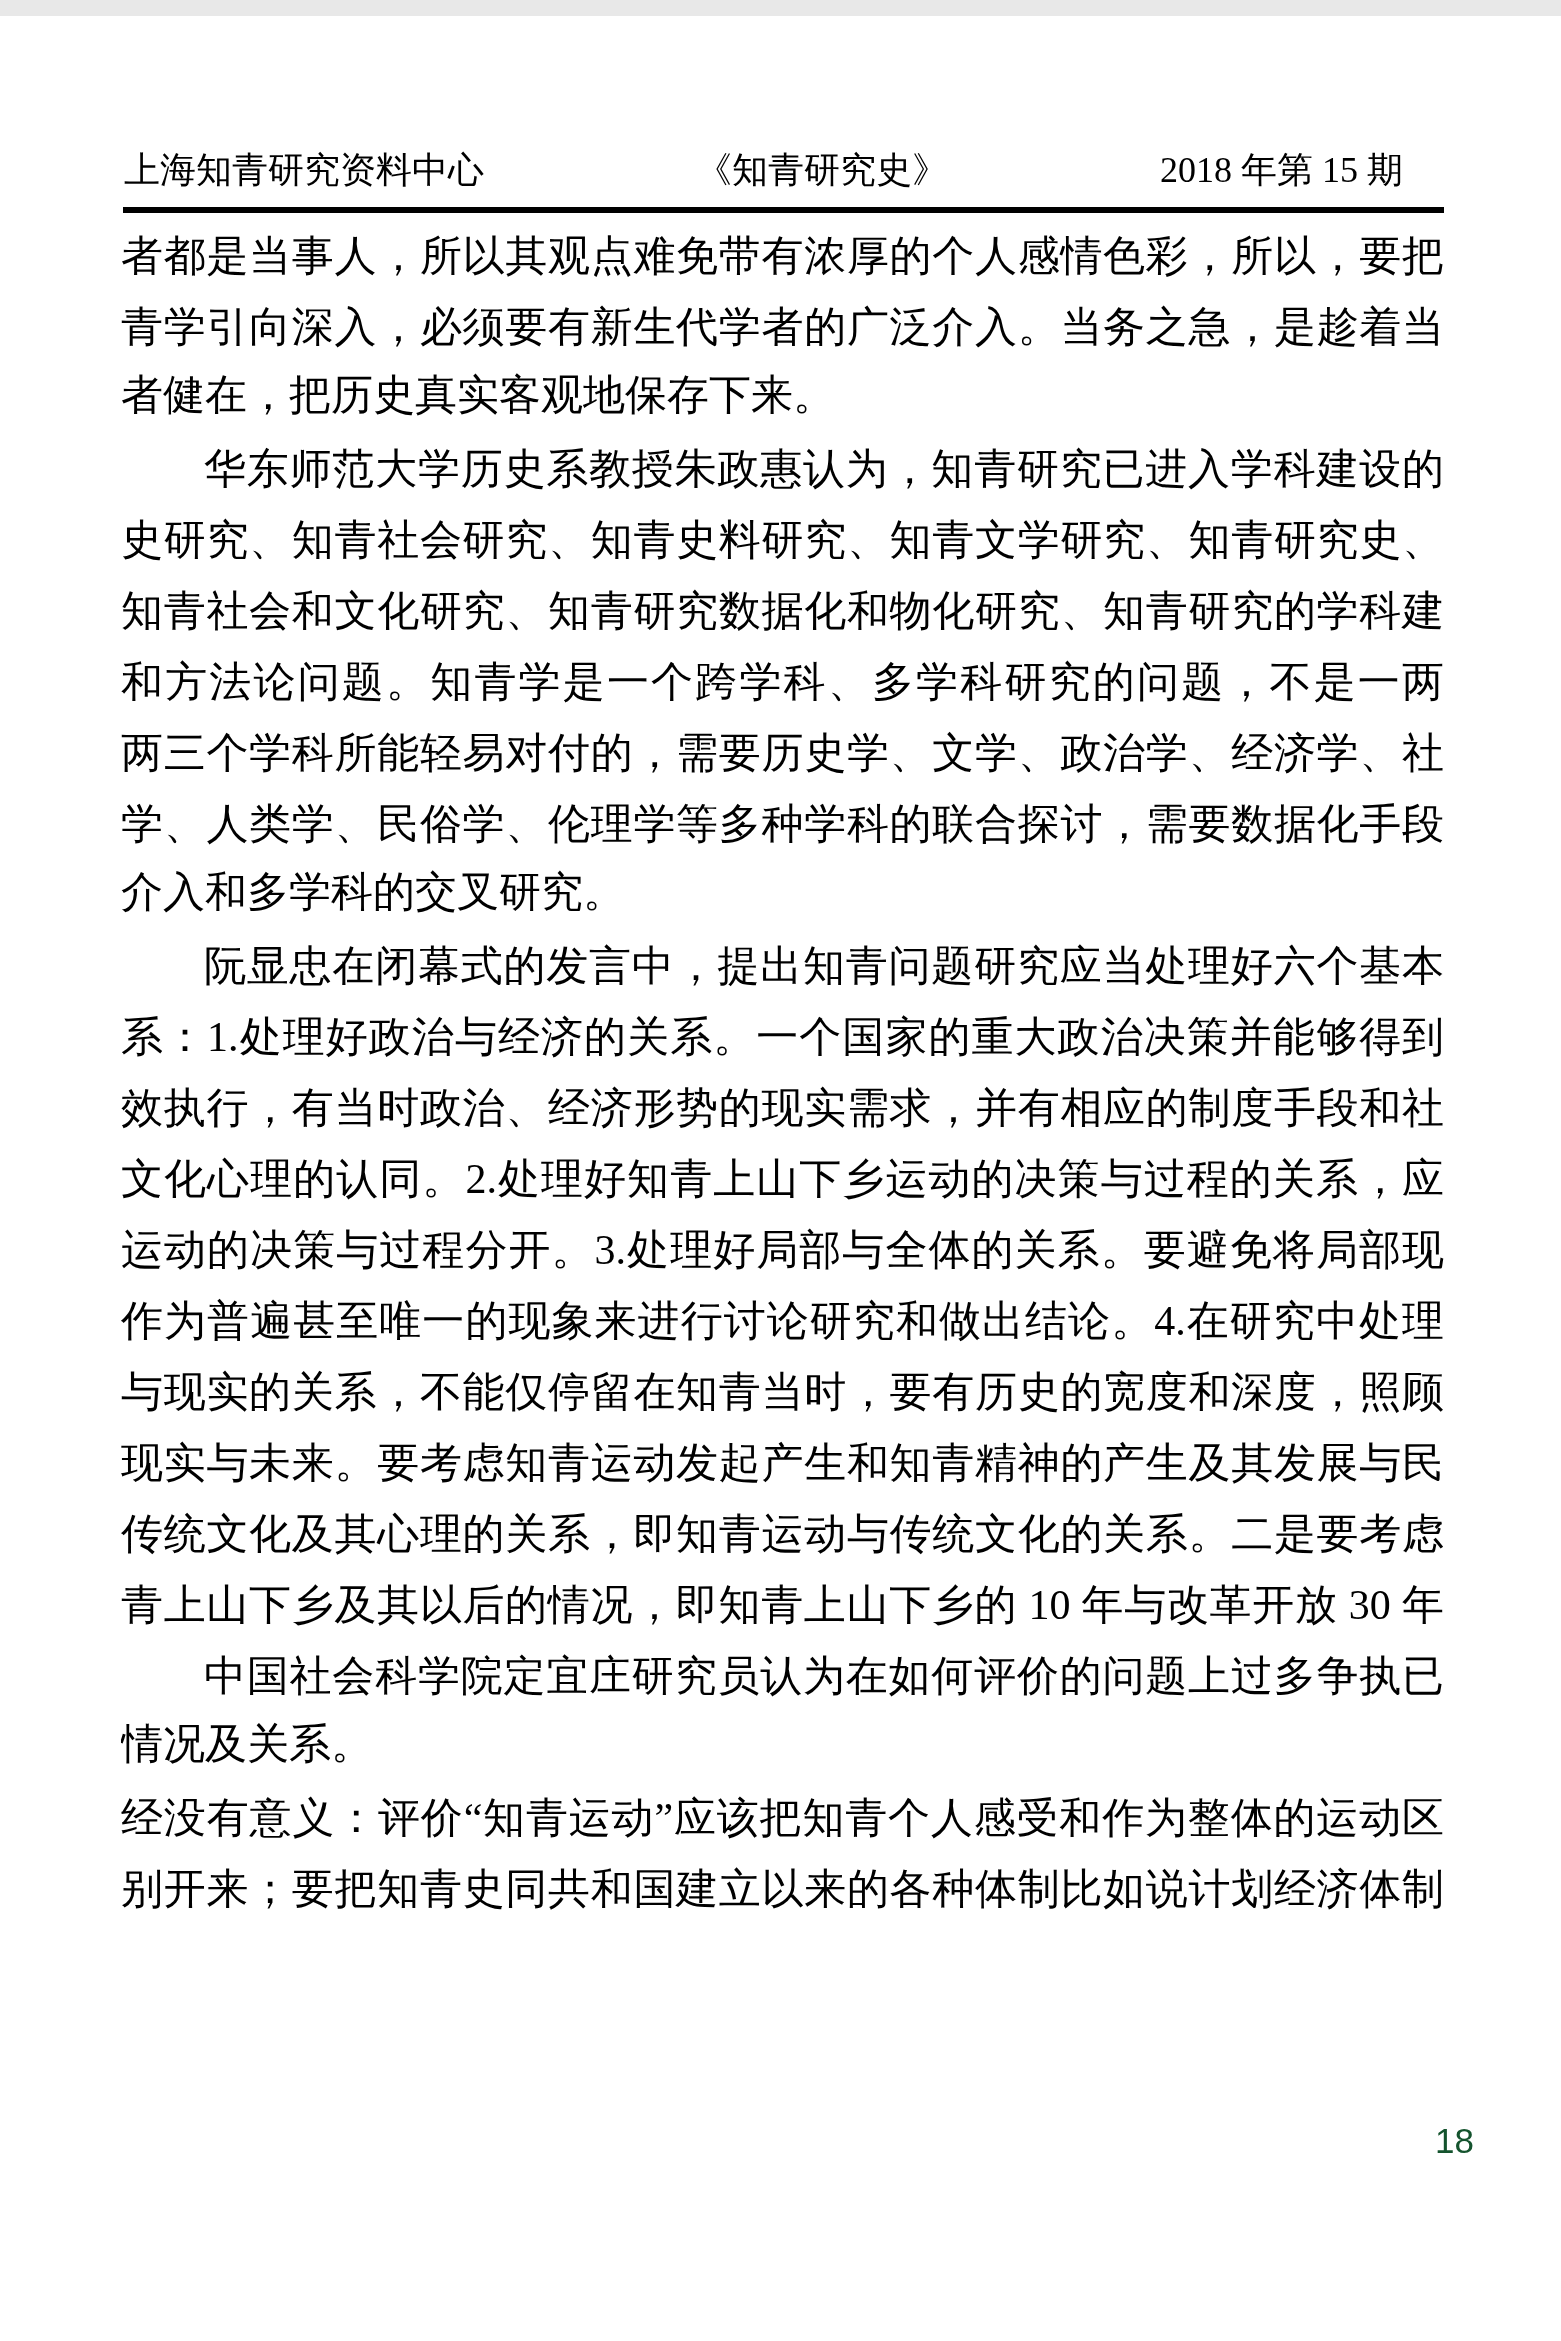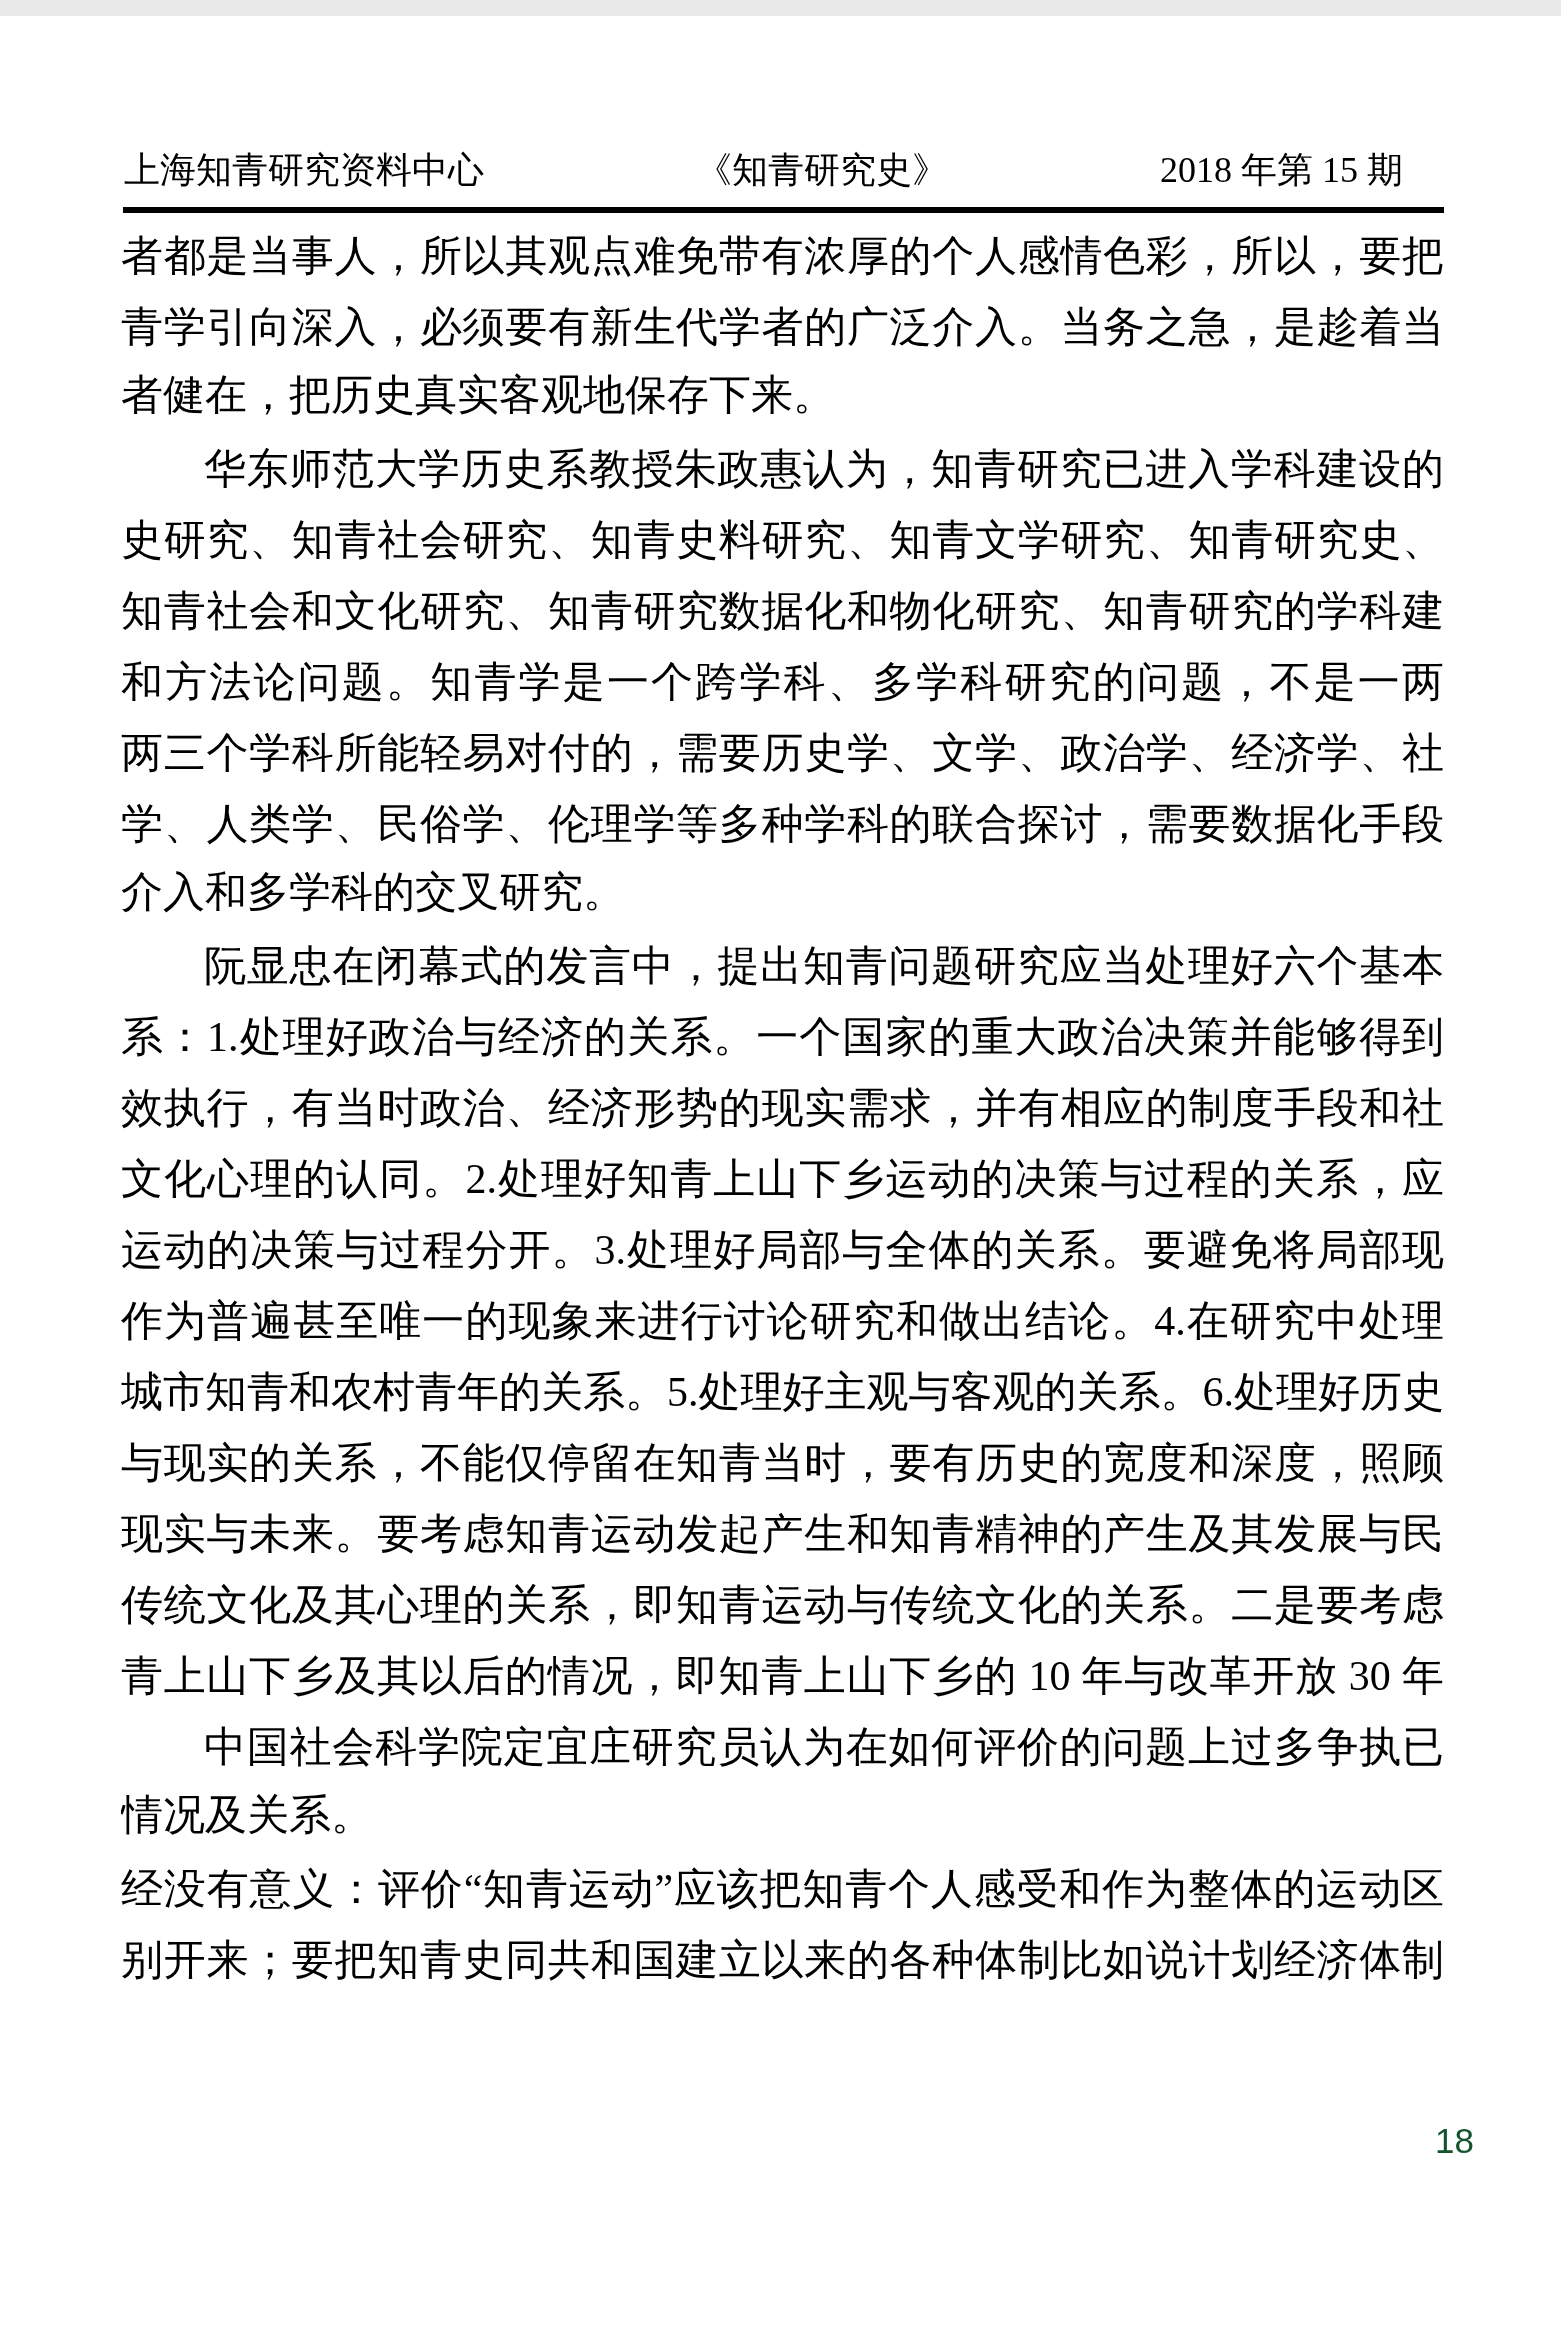--- a/index.html
+++ b/index.html
@@ -87,21 +87,20 @@
     <div class="line">和方法论问题。知青学是一个跨学科、多学科研究的问题，不是一两个、</div>
     <div class="line">两三个学科所能轻易对付的，需要历史学、文学、政治学、经济学、社会</div>
     <div class="line">学、人类学、民俗学、伦理学等多种学科的联合探讨，需要数据化手段的</div>
     <div class="line end">介入和多学科的交叉研究。</div>
     <div class="line indent">阮显忠在闭幕式的发言中，提出知青问题研究应当处理好六个基本关</div>
     <div class="line">系：1.处理好政治与经济的关系。一个国家的重大政治决策并能够得到有</div>
     <div class="line">效执行，有当时政治、经济形势的现实需求，并有相应的制度手段和社会</div>
     <div class="line">文化心理的认同。2.处理好知青上山下乡运动的决策与过程的关系，应将</div>
     <div class="line">运动的决策与过程分开。3.处理好局部与全体的关系。要避免将局部现象</div>
     <div class="line">作为普遍甚至唯一的现象来进行讨论研究和做出结论。4.在研究中处理好</div>
-    <div class="line">城市知青和农村青年的关系。5.处理好主观与客观的关系。6.处理好历史</div>
     <div class="line">与现实的关系，不能仅停留在知青当时，要有历史的宽度和深度，照顾到</div>
     <div class="line">现实与未来。要考虑知青运动发起产生和知青精神的产生及其发展与民族</div>
     <div class="line">传统文化及其心理的关系，即知青运动与传统文化的关系。二是要考虑知</div>
     <div class="line">青上山下乡及其以后的情况，即知青上山下乡的 10 年与改革开放 30 年的</div>
     <div class="line indent">中国社会科学院定宜庄研究员认为在如何评价的问题上过多争执已</div>
     <div class="line end">情况及关系。</div>
     <div class="line">经没有意义：评价“知青运动”应该把知青个人感受和作为整体的运动区</div>
     <div class="line">别开来；要把知青史同共和国建立以来的各种体制比如说计划经济体制结</div>
   </div>
 

